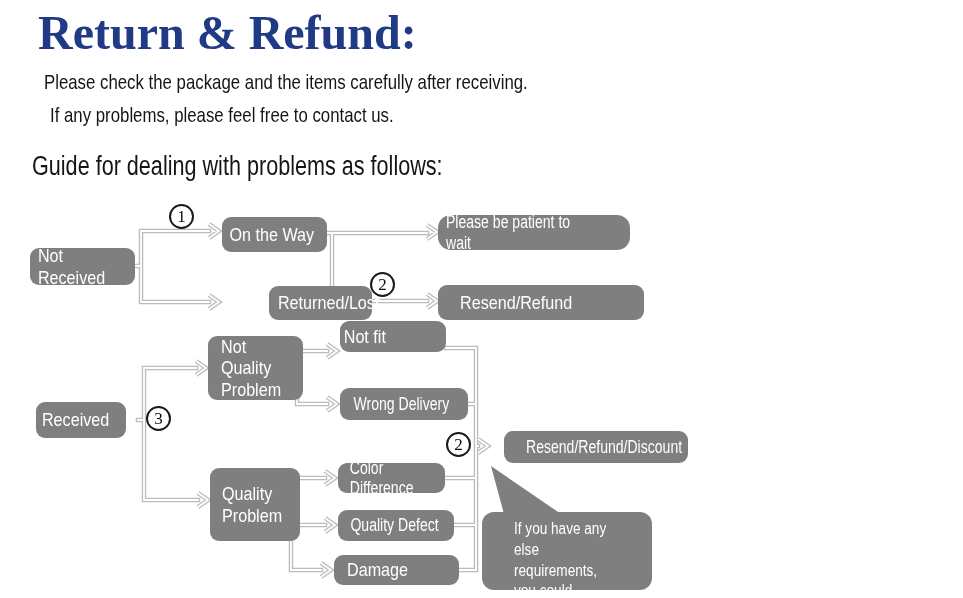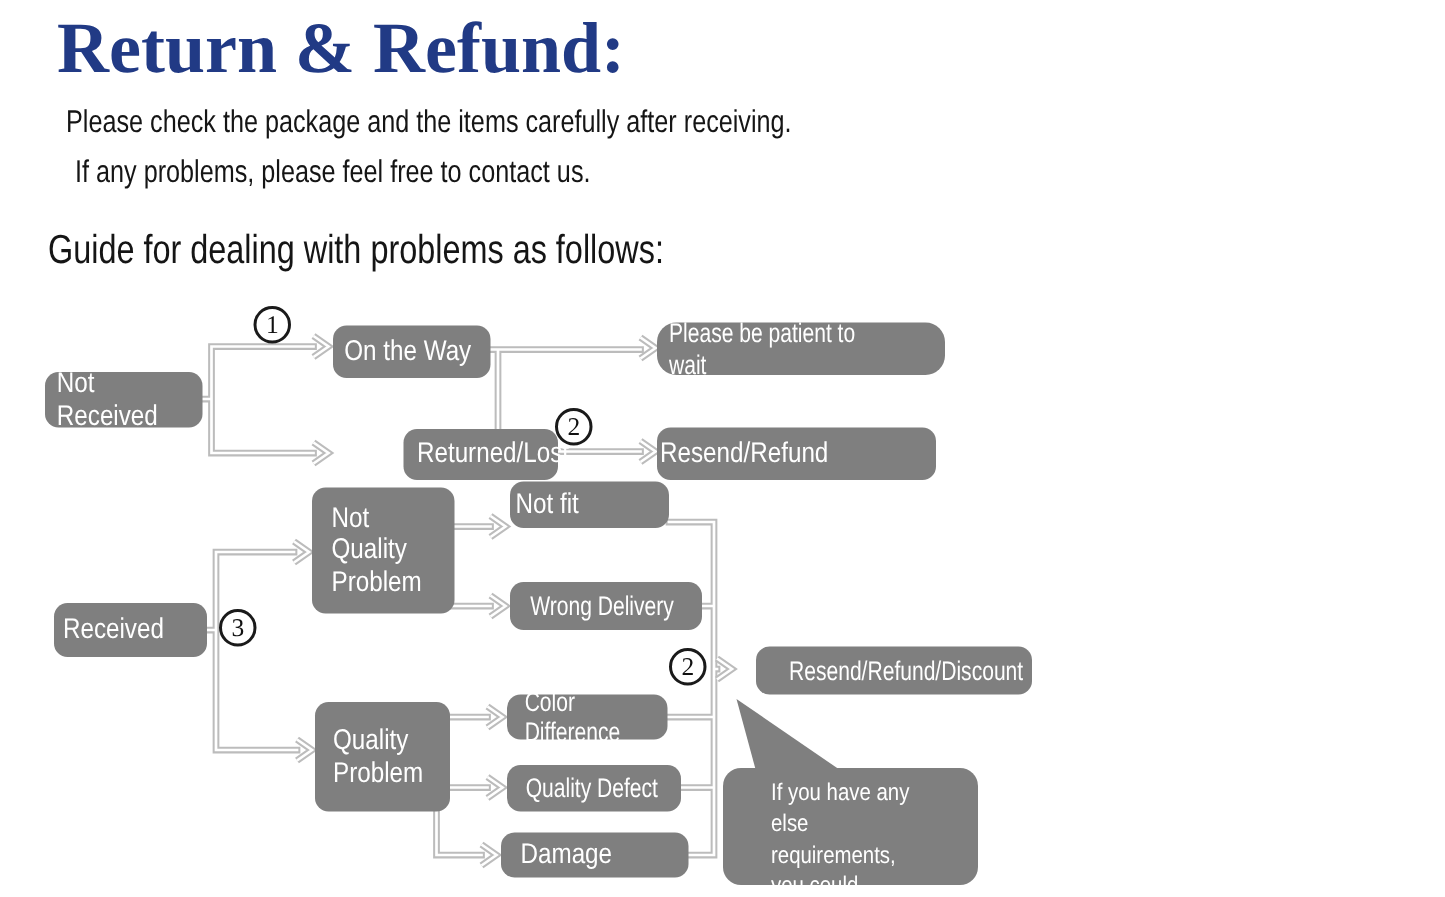--- a/index.html
+++ b/index.html
@@ -99,27 +99,27 @@
 </div>
 <div class="node" style="left:222px;top:217px;width:105px;height:35px;">
   <span>On the Way</span>
 </div>
 <div class="node" style="left:222px;top:286px;width:103px;height:34px;margin-left:47px;">
   <span>Returned/Lost</span>
 </div>
 <div class="node left tight" style="left:438px;top:215px;width:184px;height:35px;padding-left:8px;border-radius:13px;">
   <span>Please be patient to wait</span>
 </div>
-<div class="node left" style="left:438px;top:285px;width:184px;height:35px;padding-left:2px;">
+<div class="node left" style="left:438px;top:285px;width:184px;height:35px;padding-left:22px;">
   <span>Resend/Refund</span>
 </div>
-<div class="node" style="left:36px;top:402px;width:102px;height:36px;">
+<div class="node" style="left:36px;top:402px;width:90px;height:36px;">
   <span>Received</span>
 </div>
-<div class="node left" style="left:208px;top:325px;width:82px;height:84px;padding-left:13px;">
+<div class="node left" style="left:208px;top:336px;width:82px;height:64px;padding-left:13px;">
   <span>Not
 Quality
 Problem</span>
 </div>
 <div class="node" style="left:340px;top:321px;width:106px;height:31px;">
   <span>Not fit</span>
 </div>
 <div class="node tight" style="left:340px;top:388px;width:128px;height:32px;">
   <span>Wrong Delivery</span>
 </div>

